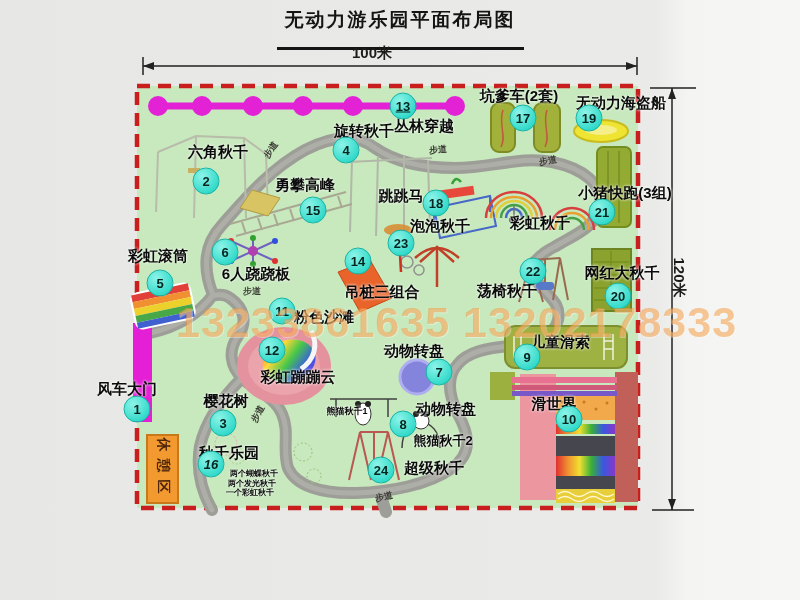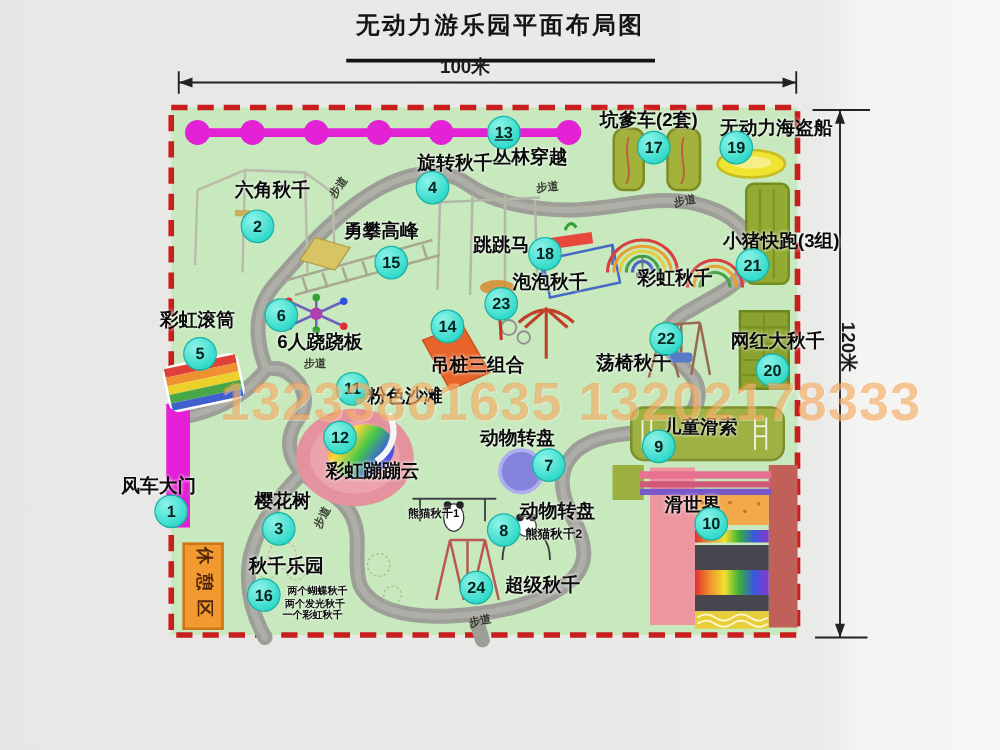--- a/index.html
+++ b/index.html
@@ -359,40 +359,40 @@
       <div class="badge" style="left: 282px; top: 311px;">11</div>
       <div class="map-label" style="left: 298px; top: 377px;">彩虹蹦蹦云</div>
       <div class="badge" style="left: 272px; top: 350px;">12</div>
       <div class="map-label" style="left: 424px; top: 126px;">丛林穿越</div>
       <div class="badge" style="left: 403px; top: 106px; text-decoration: underline;">13</div>
       <div class="map-label" style="left: 382px; top: 292px;">吊桩三组合</div>
       <div class="badge" style="left: 358px; top: 261px;">14</div>
       <div class="map-label" style="left: 305px; top: 185px;">勇攀高峰</div>
       <div class="badge" style="left: 313px; top: 210px;">15</div>
       <div class="map-label" style="left: 229px; top: 453px;">秋千乐园</div>
-      <div class="badge" style="left: 211px; top: 476px;">16</div>
+      <div class="badge" style="left: 211px; top: 464px; font-style: italic;">16</div>
       <div class="map-label" style="left: 519px; top: 96px;">坑爹车(2套)</div>
       <div class="badge" style="left: 523px; top: 118px;">17</div>
       <div class="map-label" style="left: 401px; top: 196px;">跳跳马</div>
       <div class="badge" style="left: 436px; top: 203px;">18</div>
       <div class="map-label" style="left: 621px; top: 103px;">无动力海盗船</div>
       <div class="badge" style="left: 589px; top: 118px;">19</div>
       <div class="map-label" style="left: 622px; top: 273px;">网红大秋千</div>
       <div class="badge" style="left: 618px; top: 296px;">20</div>
       <div class="map-label" style="left: 625px; top: 193px;">小猪快跑(3组)</div>
       <div class="badge" style="left: 602px; top: 212px;">21</div>
       <div class="map-label" style="left: 507px; top: 291px;">荡椅秋千</div>
       <div class="badge" style="left: 533px; top: 271px;">22</div>
       <div class="map-label" style="left: 440px; top: 226px;">泡泡秋千</div>
       <div class="badge" style="left: 401px; top: 243px;">23</div>
       <div class="map-label" style="left: 434px; top: 468px;">超级秋千</div>
       <div class="badge" style="left: 381px; top: 470px;">24</div>
       <div class="map-label" style="left: 540px; top: 223px; font-size: 15px;">彩虹秋千</div>
       <div class="map-label" style="left: 347px; top: 411px; font-size: 9px;">熊猫秋千1</div>
-      <div class="map-label" style="left: 443px; top: 427px; font-size: 10px;">熊猫秋千2</div>
+      <div class="map-label" style="left: 443px; top: 441px; font-size: 13px;">熊猫秋千2</div>
       <div class="map-label" style="left: 254px; top: 473px; font-size: 8px;">两个蝴蝶秋千</div>
       <div class="map-label" style="left: 252px; top: 483px; font-size: 8px;">两个发光秋千</div>
       <div class="map-label" style="left: 250px; top: 492px; font-size: 8px;">一个彩虹秋千</div>
       <div class="walk-label" style="left: 271px; top: 150px; font-size: 9px; transform: translate(-50%, -50%) rotate(-55deg);">步道</div>
       <div class="walk-label" style="left: 438px; top: 150px; font-size: 9px; transform: translate(-50%, -50%) rotate(-5deg);">步道</div>
       <div class="walk-label" style="left: 548px; top: 161px; font-size: 9px; transform: translate(-50%, -50%) rotate(-10deg);">步道</div>
       <div class="walk-label" style="left: 252px; top: 291px; font-size: 9px;">步道</div>
       <div class="walk-label" style="left: 258px; top: 414px; font-size: 9px; transform: translate(-50%, -50%) rotate(-62deg);">步道</div>
       <div class="walk-label" style="left: 384px; top: 497px; font-size: 9px; transform: translate(-50%, -50%) rotate(-12deg);">步道</div>
     </div>

